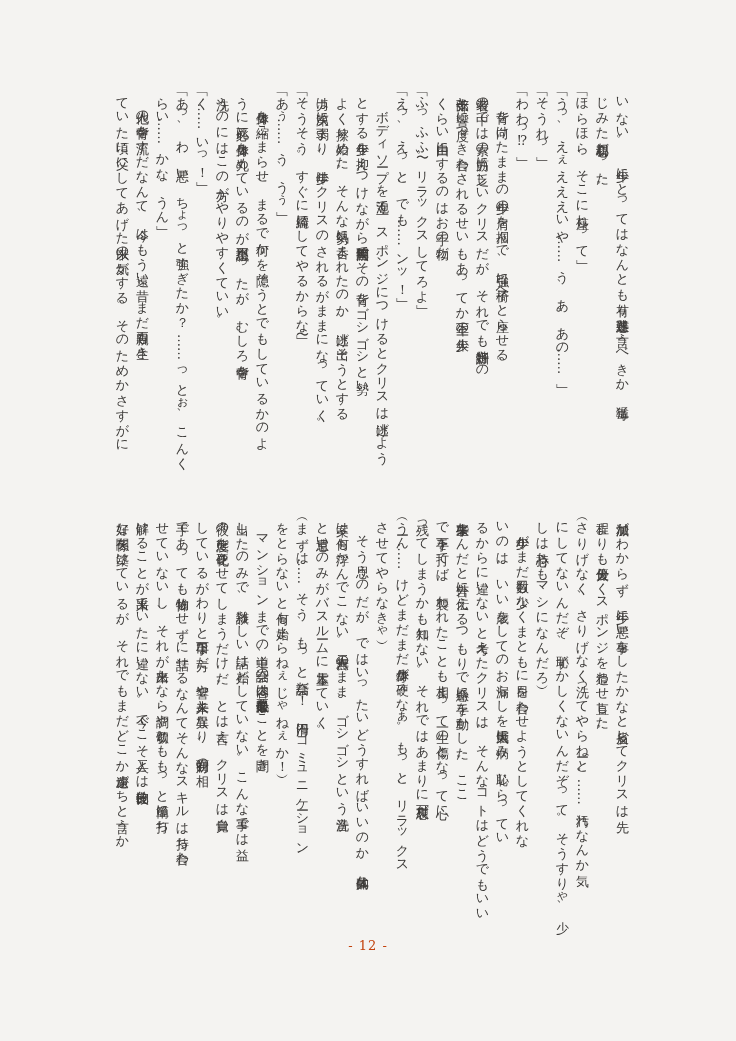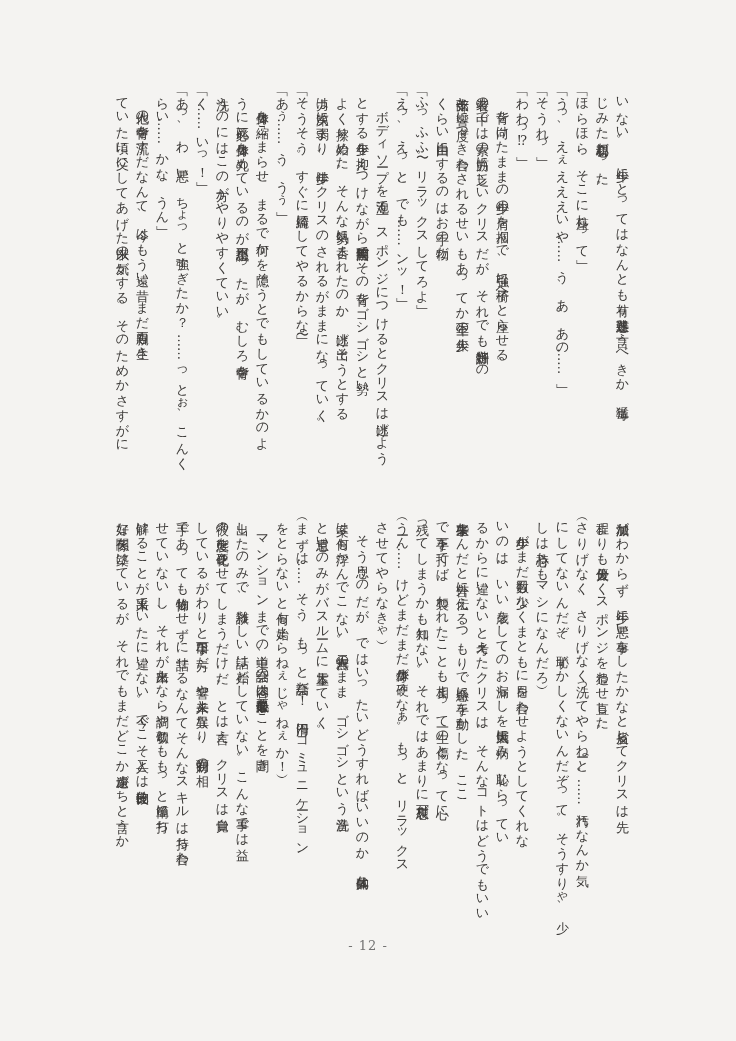--- a/index.html
+++ b/index.html
@@ -33,21 +33,21 @@
     white-space: nowrap;
   }
   .page-number {
     position: absolute;
     top: 938px;
     left: 0;
     width: 736px;
     text-align: center;
     font-size: 13px;
     letter-spacing: 1px;
-    color: #737373;
+    color: #c2410c;
   }
 </style>
 </head>
 <body>
 
 <div class="page">
 
   <div id="block-top" class="vblock">
       <div class="vline">いない。　少年にとってはなんとも有り難迷惑と言うべきか、猛毒</div>
       <div class="vline">じみた親切心だった。</div>

